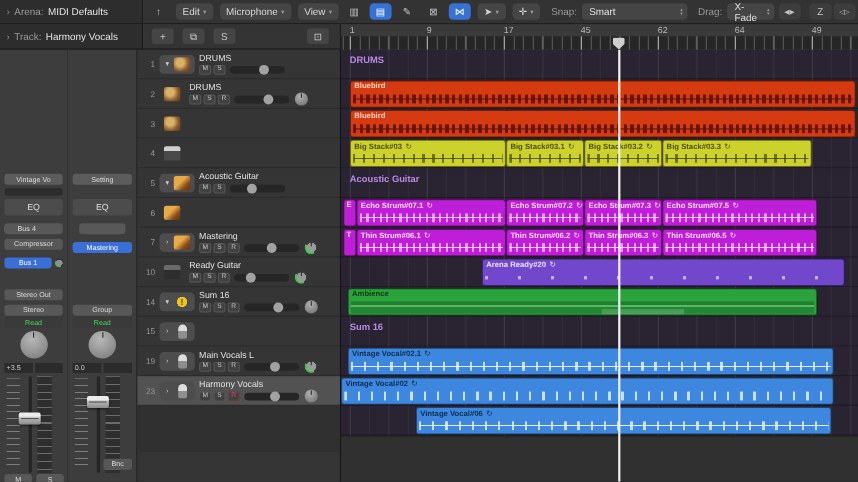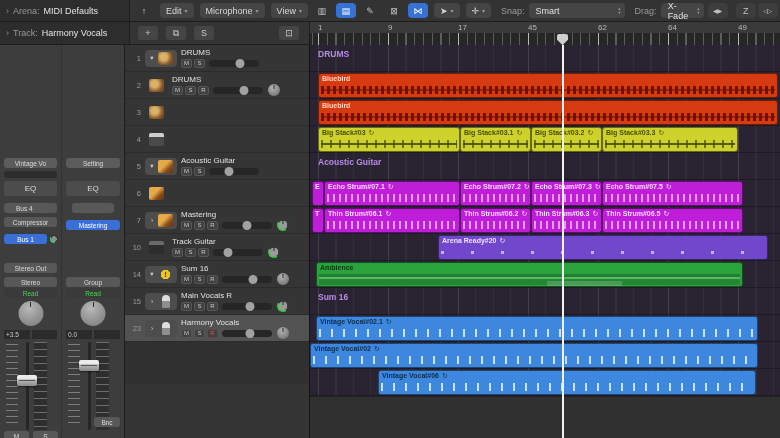--- a/index.html
+++ b/index.html
@@ -409,21 +409,21 @@
             <div class="knob green"></div>
           </div>
         </div>
       </div>
       <div class="trow">
         <span class="tnum">10</span>
         <div class="iconbtn">
           <div class="ticon i-amp"></div>
         </div>
         <div class="tinfo">
-          <div class="tname">Track Guitar</div>
+          <div class="tname">Ready Guitar</div>
           <div class="tctrl">
             <span class="msr">M</span>
             <span class="msr">S</span>
             <span class="msr">R</span>
             <div class="sl">
               <i style="left: 30%;"></i>
             </div>
             <div class="knob green"></div>
           </div>
         </div>
@@ -446,22 +446,29 @@
             <div class="knob"></div>
           </div>
         </div>
       </div>
       <div class="trow">
         <span class="tnum">15</span>
         <div class="iconbtn btn">
           <span class="chev">›</span>
           <div class="ticon i-mic"></div>
         </div>
-        <div class="tinfo">
-          <div class="tname">Main Vocals R</div>
+      </div>
+      <div class="trow">
+        <span class="tnum">19</span>
+        <div class="iconbtn btn">
+          <span class="chev">›</span>
+          <div class="ticon i-mic"></div>
+        </div>
+        <div class="tinfo">
+          <div class="tname">Main Vocals L</div>
           <div class="tctrl">
             <span class="msr">M</span>
             <span class="msr">S</span>
             <span class="msr">R</span>
             <div class="sl">
               <i style="left: 55%;"></i>
             </div>
             <div class="knob green"></div>
           </div>
         </div>

